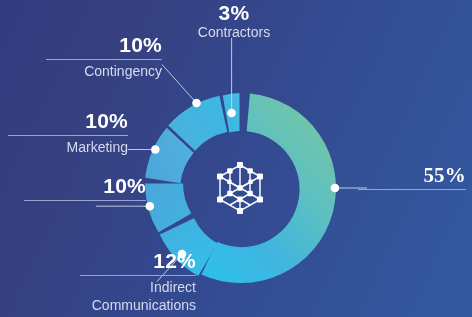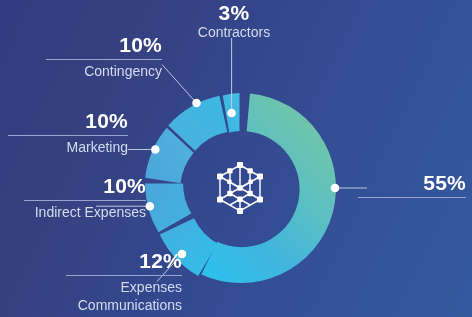--- a/index.html
+++ b/index.html
@@ -55,22 +55,22 @@
   .callout.align-right .pct,
   .callout.align-right .lbl { text-align: right; }
   .callout.align-center .pct,
   .callout.align-center .lbl { text-align: center; }
 
   
   #callout-contractors { left: 186px; top: 2px; width: 96px; }
   #callout-contingency { left: 46px; top: 34px; width: 116px; }
   #callout-operations  { left: 8px;  top: 110px; width: 120px; }
   #callout-indirect    { left: 24px; top: 175px; width: 122px; }
-  #callout-marketing   { left: 66px; top: 250px; width: 116px; }
-  #callout-research    { left: 358px; top: 172px; width: 108px; }
+  #callout-marketing   { left: 80px; top: 250px; width: 116px; }
+  #callout-research    { left: 358px; top: 164px; width: 108px; font-family: Liberation Serif, serif; }
 
   .center-icon-wrap {
     position: absolute;
     left: 212px;
     top: 160px;
     width: 56px;
     height: 56px;
     pointer-events: none;
   }
 </style>
@@ -213,27 +213,26 @@
 
   <div class="callout align-left" id="callout-operations">
     <div class="pct">10%</div>
     <div class="rule"></div>
     <div class="lbl">Marketing</div>
   </div>
 
   <div class="callout align-left" id="callout-indirect">
     <div class="pct">10%</div>
     <div class="rule"></div>
-    <div class="lbl">Indirect Expenses</div>
   </div>
 
   <div class="callout align-left" id="callout-marketing">
     <div class="pct">12%</div>
     <div class="rule"></div>
-    <div class="lbl">Expenses
+    <div class="lbl">Indirect
 Communications</div>
   </div>
 
   <div class="callout align-right" id="callout-research">
     <div class="pct">55%</div>
     <div class="rule"></div>
   </div>
 
 </div>
 

